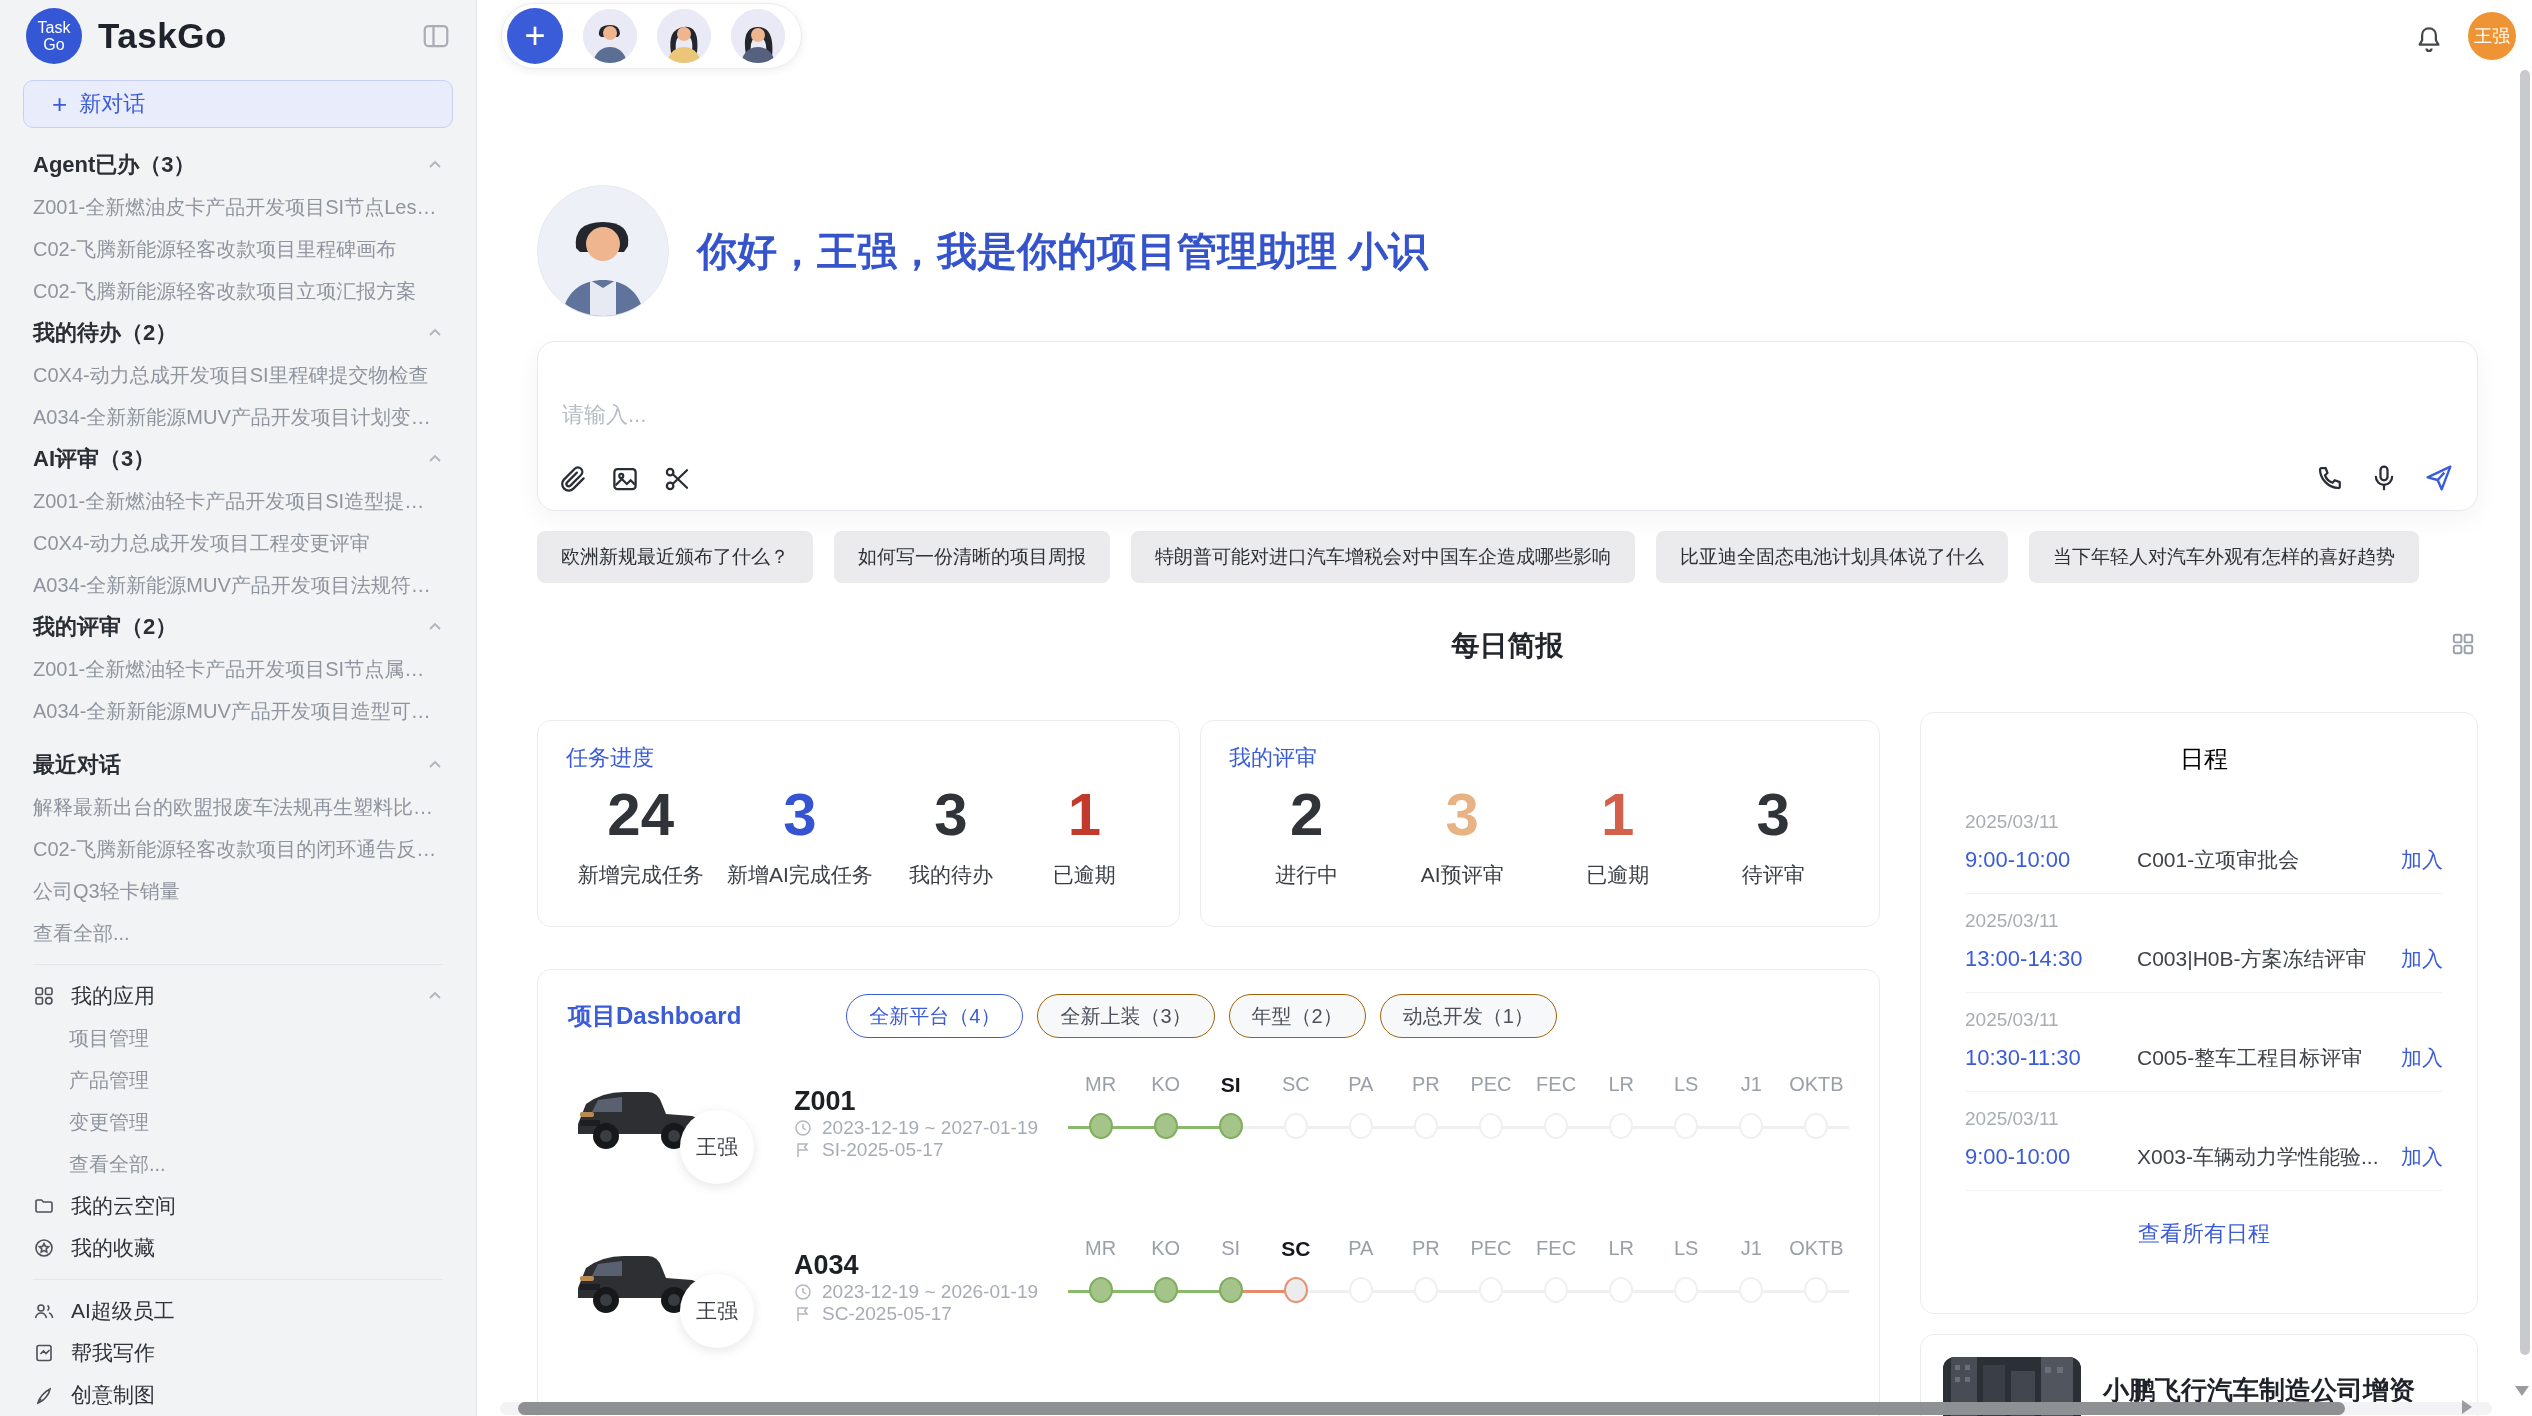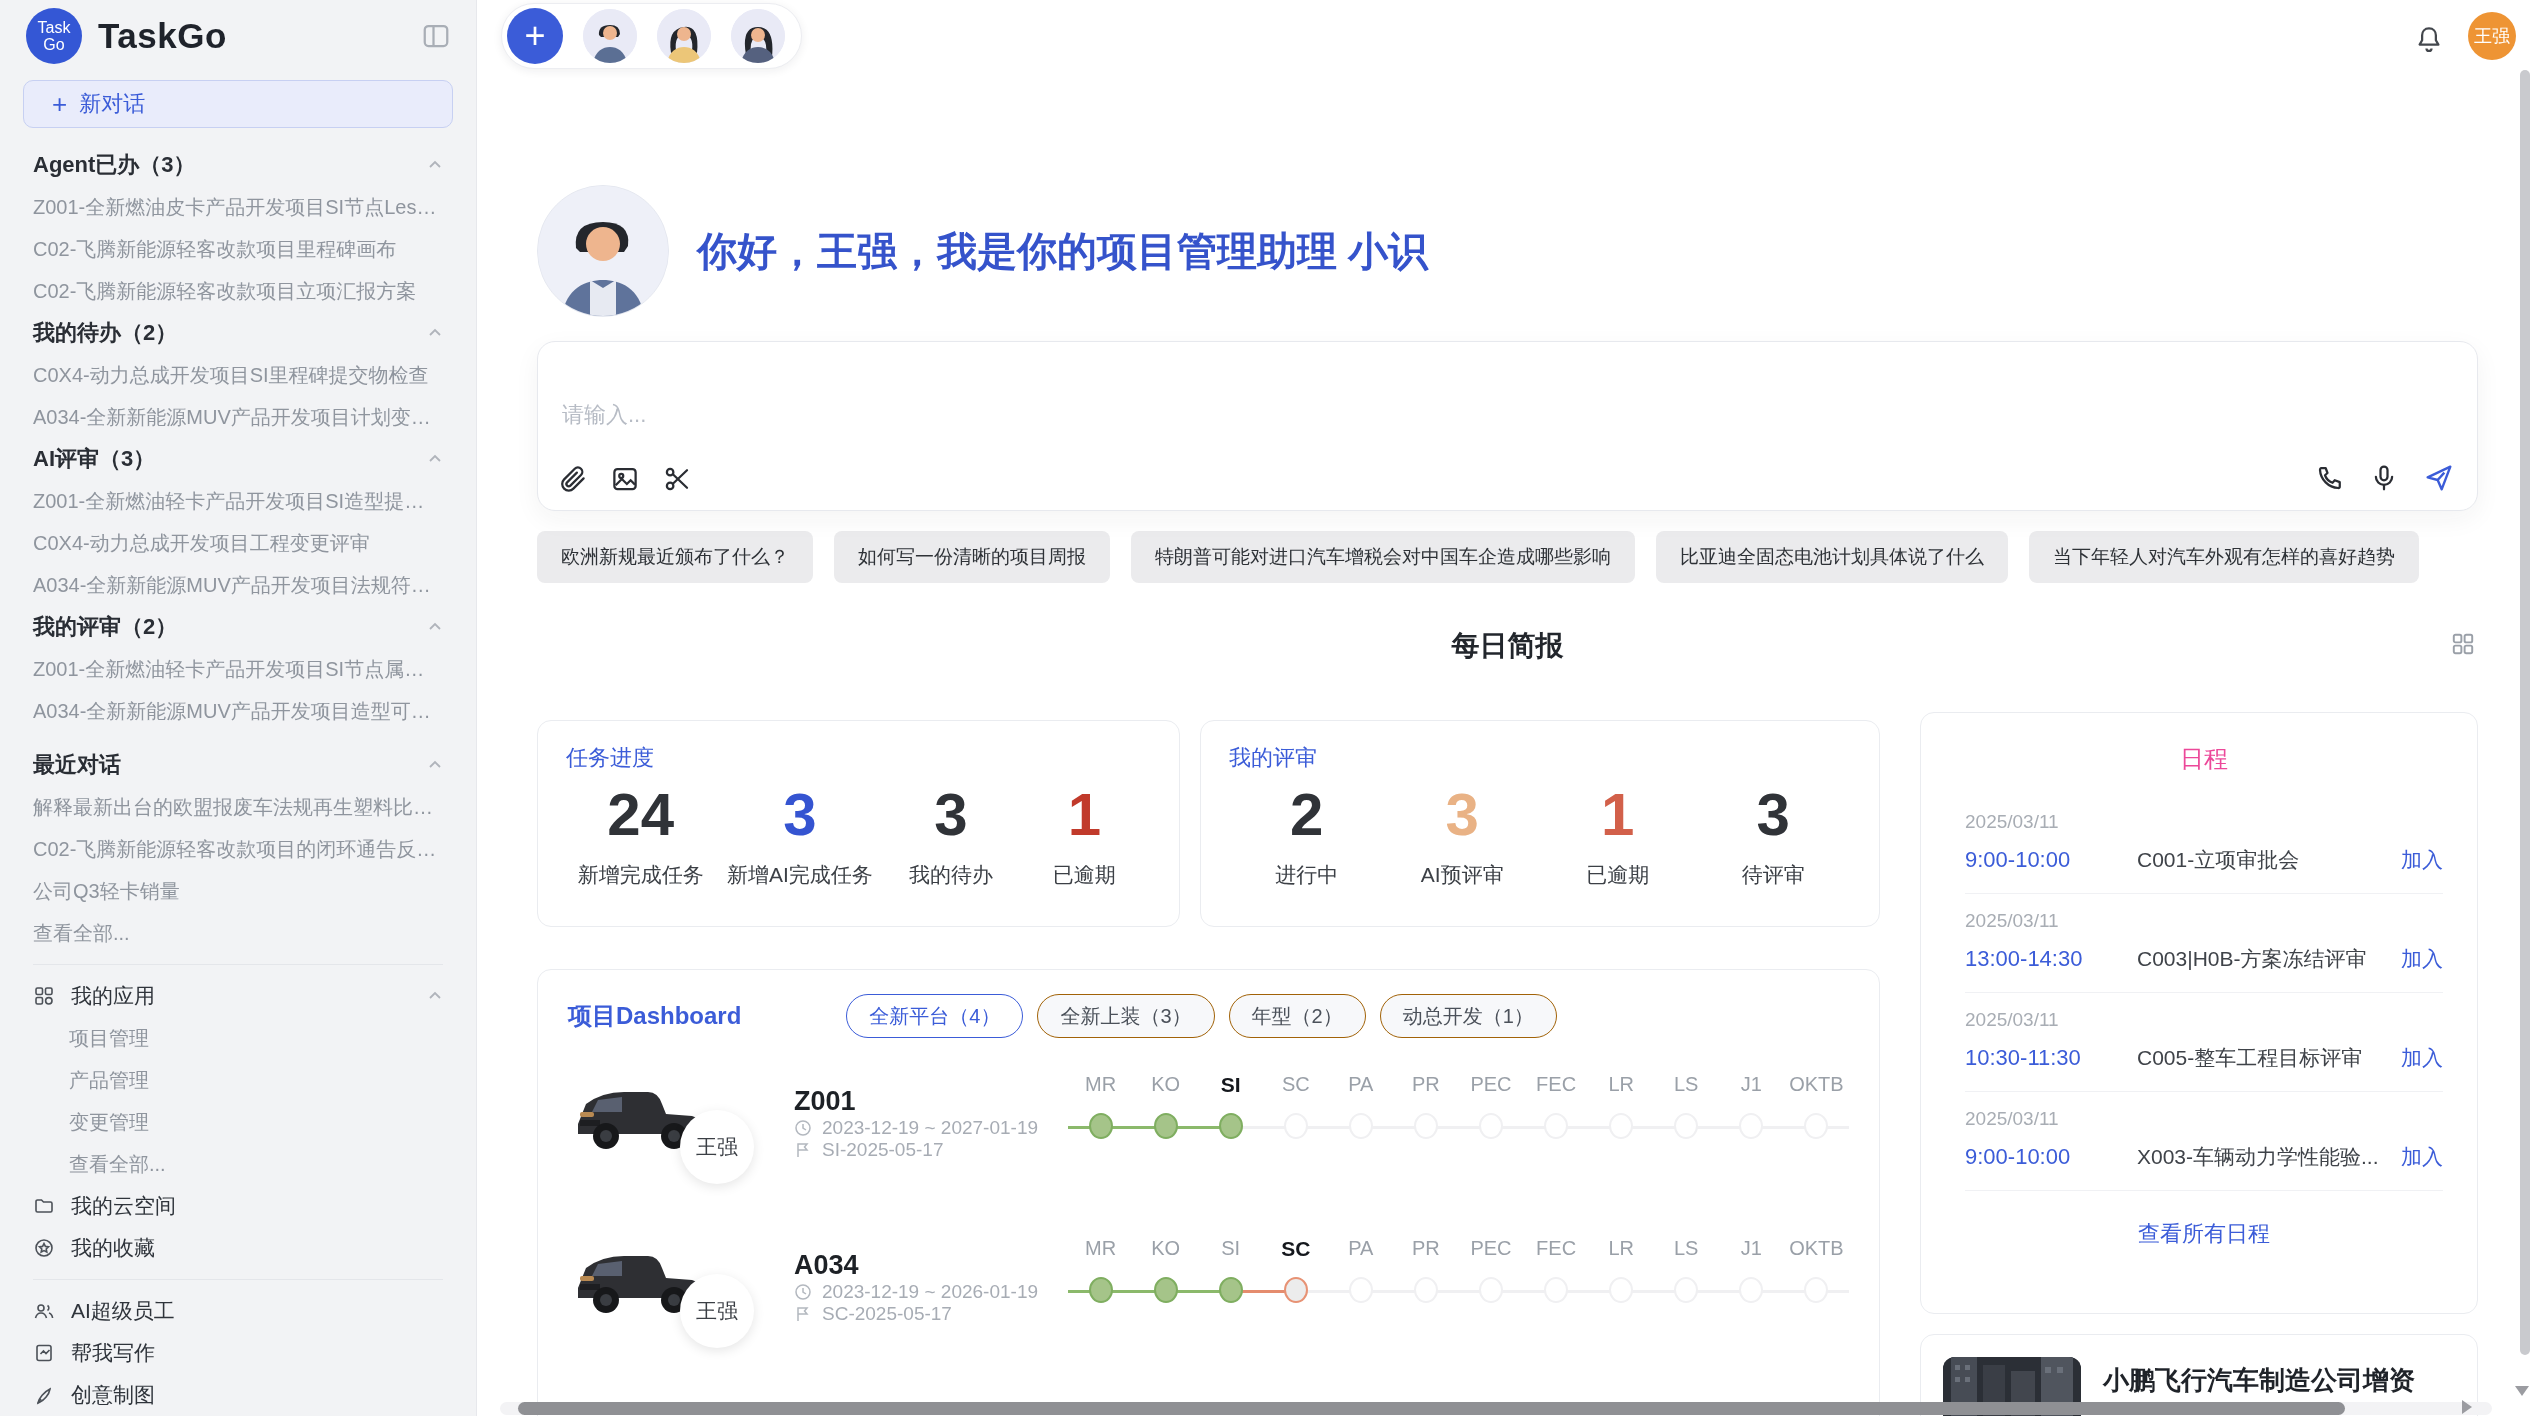--- a/index.html
+++ b/index.html
@@ -101,34 +101,34 @@
   .dot{margin-top:12px;width:24px;height:26px;border-radius:50%;background:#fff;border:2px solid #f0f0f2;box-sizing:border-box}
   .cell.done .dot{background:#a5c489;border-color:#7fae60}
   .cell.overdue .dot{background:#ececec;border-color:#e79274}
   .line-base,.line-green,.line-orange{position:absolute;top:59px;height:3px;z-index:1}
   .line-base{left:0;right:0;background:#f0f0f2}
   .line-green{left:0;width:20.8%;background:#8bb96b}
   .line-orange{left:20.8%;width:8.4%;background:#e58c6e}
 
   .sched-card{background:#fff;border:1px solid #eaecf0;border-radius:14px;box-sizing:border-box;
               height:602px;padding:26px 34px 18px 44px}
-  .sched-title{text-align:center;font-size:24px;color:#ec4899;margin-top:4px}
+  .sched-title{text-align:center;font-size:24px;color:#000000;margin-top:4px}
   .sched-list{margin-top:20px}
   .sched-item{padding:16px 0 19px;border-bottom:1px solid #f0f1f4}
   .s-date{font-size:19px;color:#a8adb4}
   .s-row{display:flex;align-items:center;margin-top:13px}
   .s-time{font-size:22px;color:#3b5cd8;width:172px;flex:none}
   .s-title{flex:1;font-size:21px;color:#3f4349;white-space:nowrap;overflow:hidden;text-overflow:ellipsis;padding-right:10px}
   .s-join{font-size:21px;color:#3b5cd8;cursor:pointer}
   .sched-foot{text-align:center;font-size:22px;color:#3b5cd8;margin-top:28px;cursor:pointer}
 
   .news-card{margin-top:20px;background:#fff;border:1px solid #eaecf0;border-radius:14px;height:170px;
              box-sizing:border-box;padding:22px;display:flex;gap:22px;overflow:hidden}
   .news-img{width:138px;height:122px;border-radius:12px;flex:none;overflow:hidden;background:#2b2f36}
-  .news-title{font-size:26px;font-weight:700;color:#1f2329;margin-top:6px}
+  .news-title{font-size:26px;font-weight:700;color:#1f2329;margin-top:16px}
   .news-snippet{font-size:21px;color:#8f949c;margin-top:18px;line-height:30px}
 
   
   .vscroll-thumb{position:absolute;right:2px;top:70px;width:10px;height:1285px;background:#c9cace;border-radius:5px;z-index:9}
   .varrow{position:absolute;right:3px;bottom:20px;width:0;height:0;border-left:7px solid transparent;
           border-right:7px solid transparent;border-top:10px solid #9b9ca1;z-index:9}
   .hscroll-track{position:absolute;left:500px;right:40px;bottom:1px;height:13px;background:#f3f3f5;border-radius:7px;z-index:8}
   .hscroll-thumb{position:absolute;left:518px;bottom:1px;width:1827px;height:13px;background:#8f9094;border-radius:7px;z-index:9;cursor:pointer}
   .harrow{position:absolute;right:60px;bottom:2px;width:0;height:0;border-top:7px solid transparent;
           border-bottom:7px solid transparent;border-left:10px solid #9b9ca1;z-index:9}

